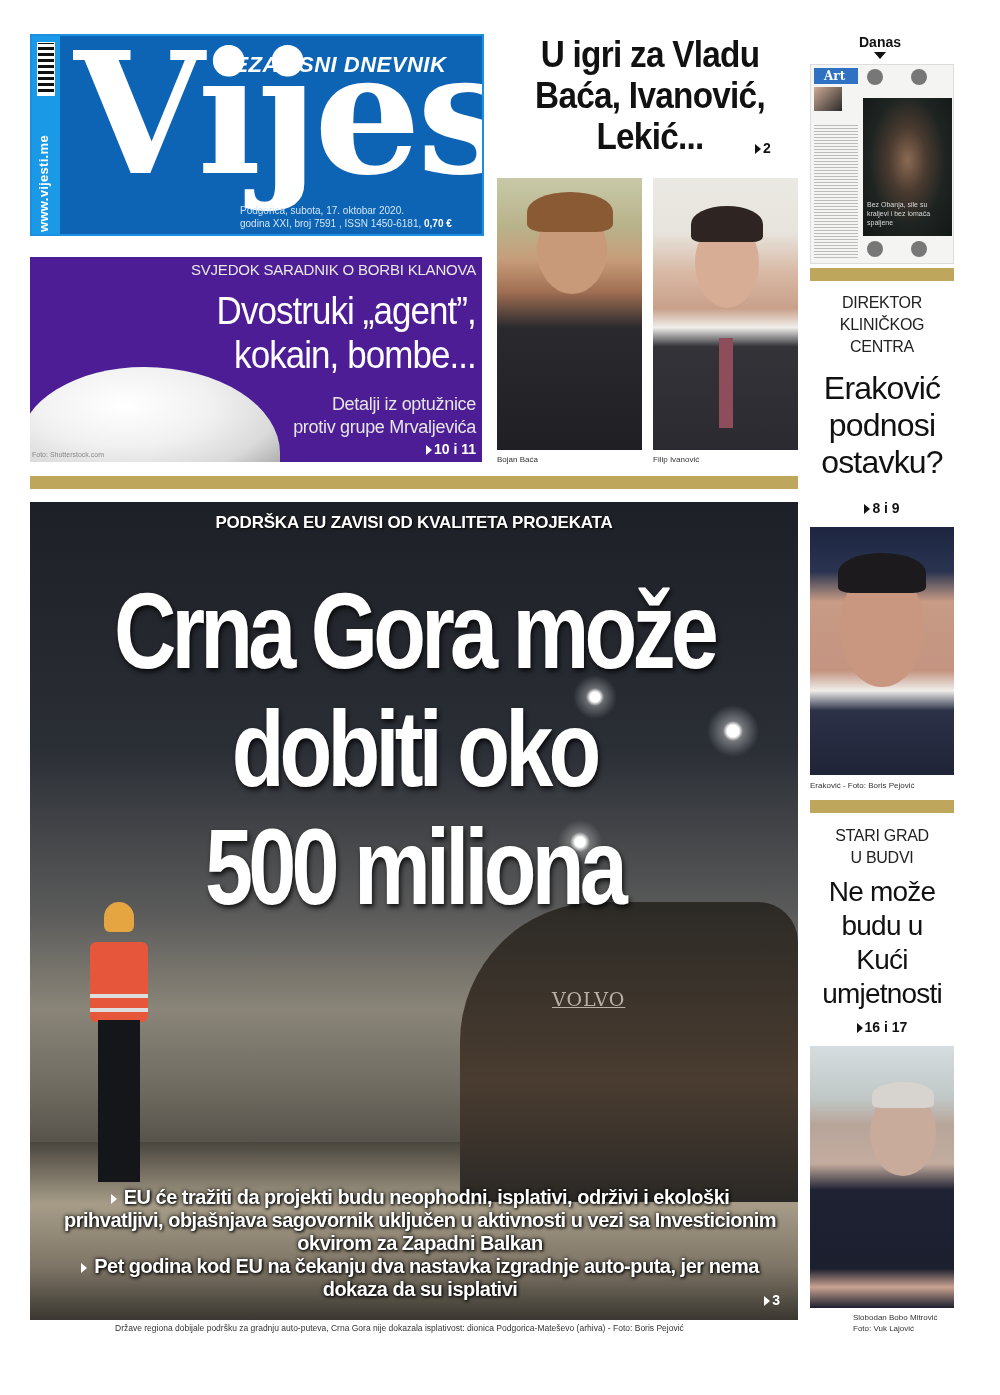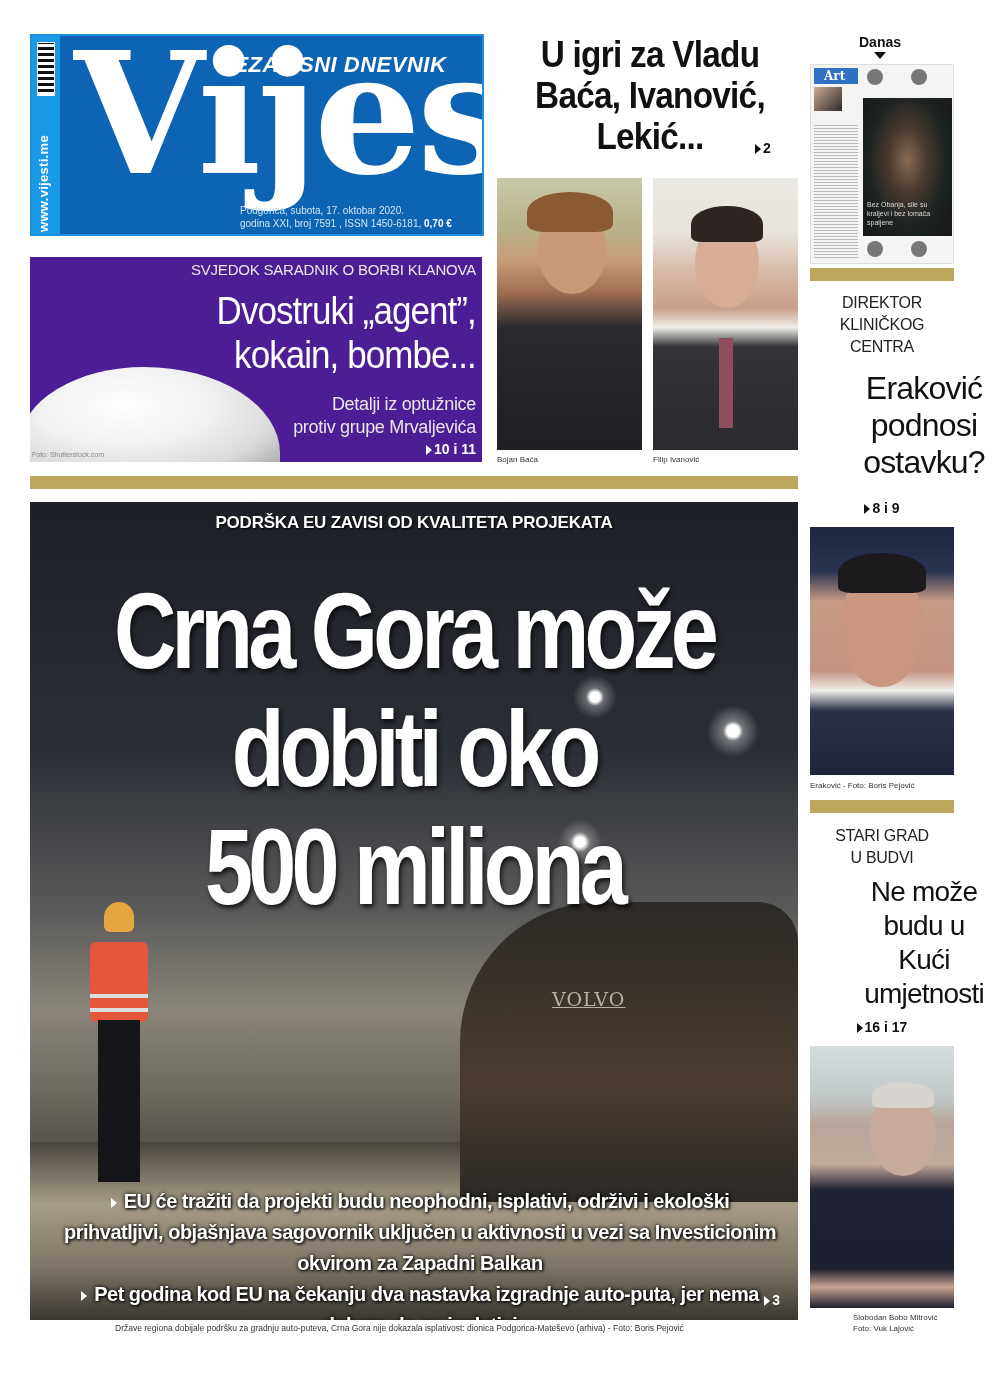--- a/index.html
+++ b/index.html
@@ -54,21 +54,21 @@
   .cocaine { left: 30px; top: 257px; width: 452px; height: 205px; background: #4c1d95; overflow: hidden; }
   .coke-pile { position: absolute; left: -10px; top: 110px; width: 260px; height: 110px; border-radius: 55% 60% 0 0 / 80% 90% 0 0; background: radial-gradient(ellipse at 40% 35%, #ffffff 0%, #f1f1f1 40%, #dadada 70%, #9a9a9a 100%); }
   .coke-kicker { position: absolute; right: 6px; top: 4px; color: #e8e8e8; font-size: 15px; letter-spacing: -0.2px; }
   .coke-title { position: absolute; right: 6px; top: 32px; text-align: right; color: #fff; font-size: 38px; line-height: 44px; letter-spacing: -1px; transform: scaleX(0.92); transform-origin: right top; }
   .coke-sub { position: absolute; right: 6px; top: 136px; text-align: right; color: #e6e6e6; font-size: 18px; line-height: 23px; letter-spacing: -0.3px; }
   .coke-pages { position: absolute; right: 6px; top: 184px; color: #fff; font-size: 14px; font-weight: bold; }
   .coke-credit { position: absolute; left: 2px; top: 194px; color: #888; font-size: 7px; }
 
   
   .right-kicker { width: 144px; left: 810px; text-align: center; font-size: 16px; line-height: 22px; color: #222; letter-spacing: -0.3px; }
-  .right-title { width: 144px; left: 852px; text-align: center; font-size: 32px; line-height: 37px; color: #111; letter-spacing: -0.8px; }
+  .right-title { width: 144px; left: 810px; text-align: center; font-size: 32px; line-height: 37px; color: #111; letter-spacing: -0.8px; }
   .right-pages { width: 144px; left: 810px; text-align: center; font-size: 14px; font-weight: bold; }
   .photo-erakovic { left: 810px; top: 527px; width: 144px; height: 248px; background: linear-gradient(180deg,#1d2540 0%, #2a3450 18%, #c79b85 30%, #c49481 58%, #efeeea 66%, #2c3148 74%, #1f2438 100%); }
   .photo-mitrovic { left: 810px; top: 1046px; width: 144px; height: 262px; background: linear-gradient(180deg,#d6dde0 0%, #c0c7c6 20%, #b8a59a 30%, #c3ab9e 45%, #1f2233 55%, #1c1f2e 85%, #c9a391 92%, #1c1f2e 100%); }
 
   
   .main-photo { left: 30px; top: 502px; width: 768px; height: 818px; overflow: hidden;
      background:
        radial-gradient(circle at 703px 229px, #ffffff 0 6px, rgba(255,255,255,0.35) 10px, transparent 26px),
        radial-gradient(circle at 565px 195px, #ffffff 0 5px, rgba(255,255,255,0.3) 9px, transparent 22px),
        radial-gradient(circle at 550px 340px, #ffffff 0 5px, rgba(255,255,255,0.25) 10px, transparent 22px),
@@ -77,21 +77,21 @@
   .main-kicker { position: absolute; left: 0; top: 11px; width: 768px; text-align: center; color: #fff; font-weight: bold; font-size: 17px; letter-spacing: -0.2px; text-shadow: 1px 1px 2px #000; }
   .main-title { position: absolute; left: 0; top: 70px; width: 768px; text-align: center; color: #fff; font-weight: bold; font-size: 108px; line-height: 118px; letter-spacing: -6px; text-shadow: 2px 3px 6px rgba(0,0,0,0.8); transform: scaleX(0.8); transform-origin: center top; }
   .worker { position: absolute; left: 48px; top: 400px; width: 86px; height: 280px; }
   .worker-head { position: absolute; left: 26px; top: 0; width: 30px; height: 30px; border-radius: 50% 50% 20% 20%; background: #e5a540; }
   .worker-vest { position: absolute; left: 12px; top: 40px; width: 58px; height: 80px; background: #e5563a; border-radius: 6px; }
   .worker-stripe { position: absolute; left: 12px; width: 58px; height: 4px; background: #ddd; }
   .worker-legs { position: absolute; left: 20px; top: 118px; width: 42px; height: 162px; background: #15161a; }
   .excavator { position: absolute; left: 430px; top: 400px; width: 338px; height: 300px; background: linear-gradient(180deg,#2c2a26,#4a3c30 60%,#2b2926); border-radius: 140px 40px 0 0; }
   .volvo { position: absolute; left: 522px; top: 486px; color: #b8b0a4; font-family: "DejaVu Serif", serif; font-size: 19px; letter-spacing: 1px; text-decoration: underline; }
   .ground { position: absolute; left: 0; top: 640px; width: 768px; height: 178px; background: linear-gradient(180deg,#4a463e 0%, #a69c88 35%, #7e7566 70%, #3a3730 100%); }
-  .bullets { position: absolute; left: 30px; top: 684px; width: 720px; color: #fff; font-weight: bold; font-size: 20px; line-height: 31px; text-align: center; text-shadow: 1px 1px 3px #000, 0 0 4px #000; letter-spacing: -0.5px; }
+  .bullets { position: absolute; left: 30px; top: 684px; width: 720px; color: #fff; font-weight: bold; font-size: 20px; line-height: 23px; text-align: center; text-shadow: 1px 1px 3px #000, 0 0 4px #000; letter-spacing: -0.5px; }
   .bullets p { margin: 0; }
   .main-pages { position: absolute; right: 18px; top: 790px; color: #fff; font-weight: bold; font-size: 14px; }
   .main-caption { left: 115px; top: 1323px; width: 700px; font-size: 8.5px; color: #333; white-space: nowrap; }
 
   .right-caption { left: 810px; font-size: 8px; color: #333; line-height: 11px; }
 </style>
 </head>
 <body>
 
 <div class="abs masthead">

